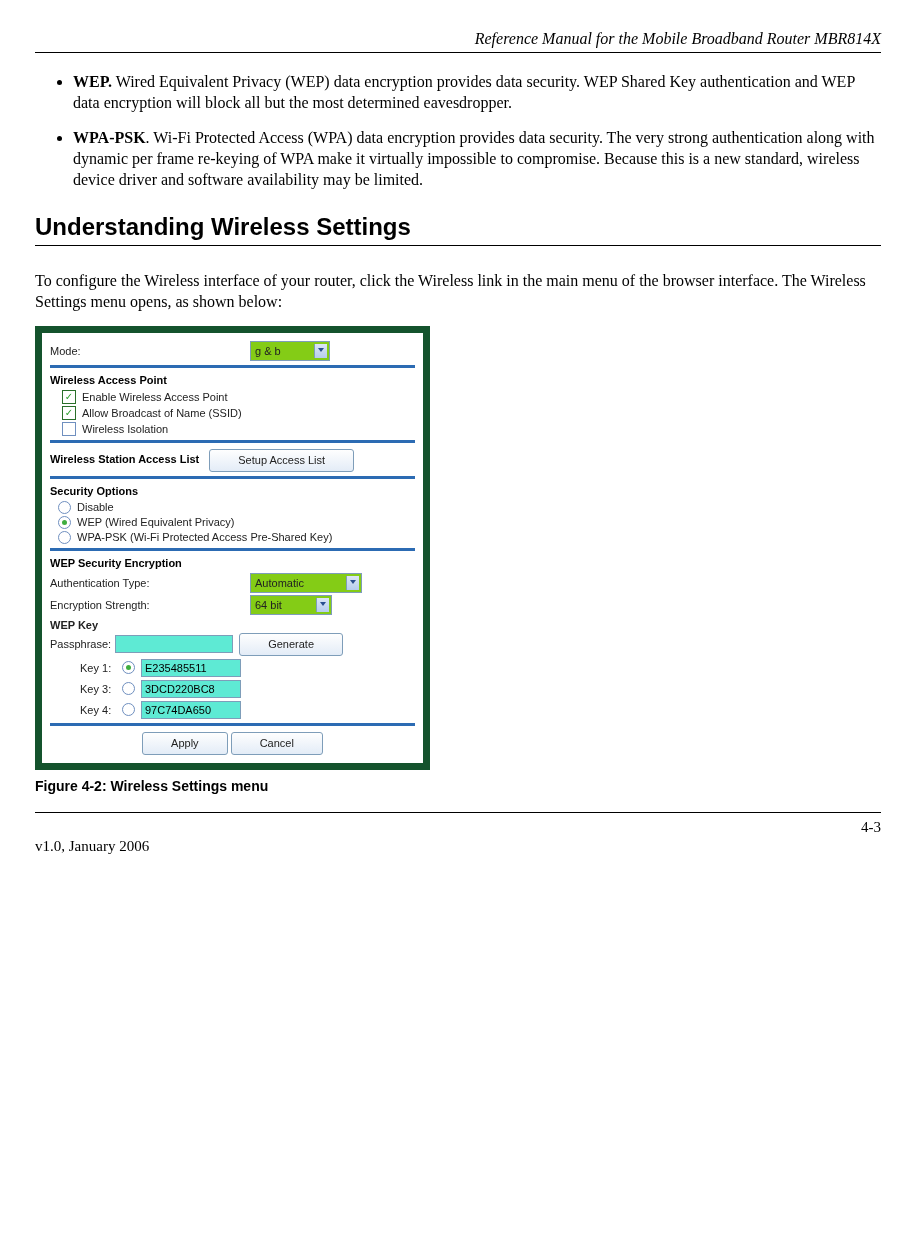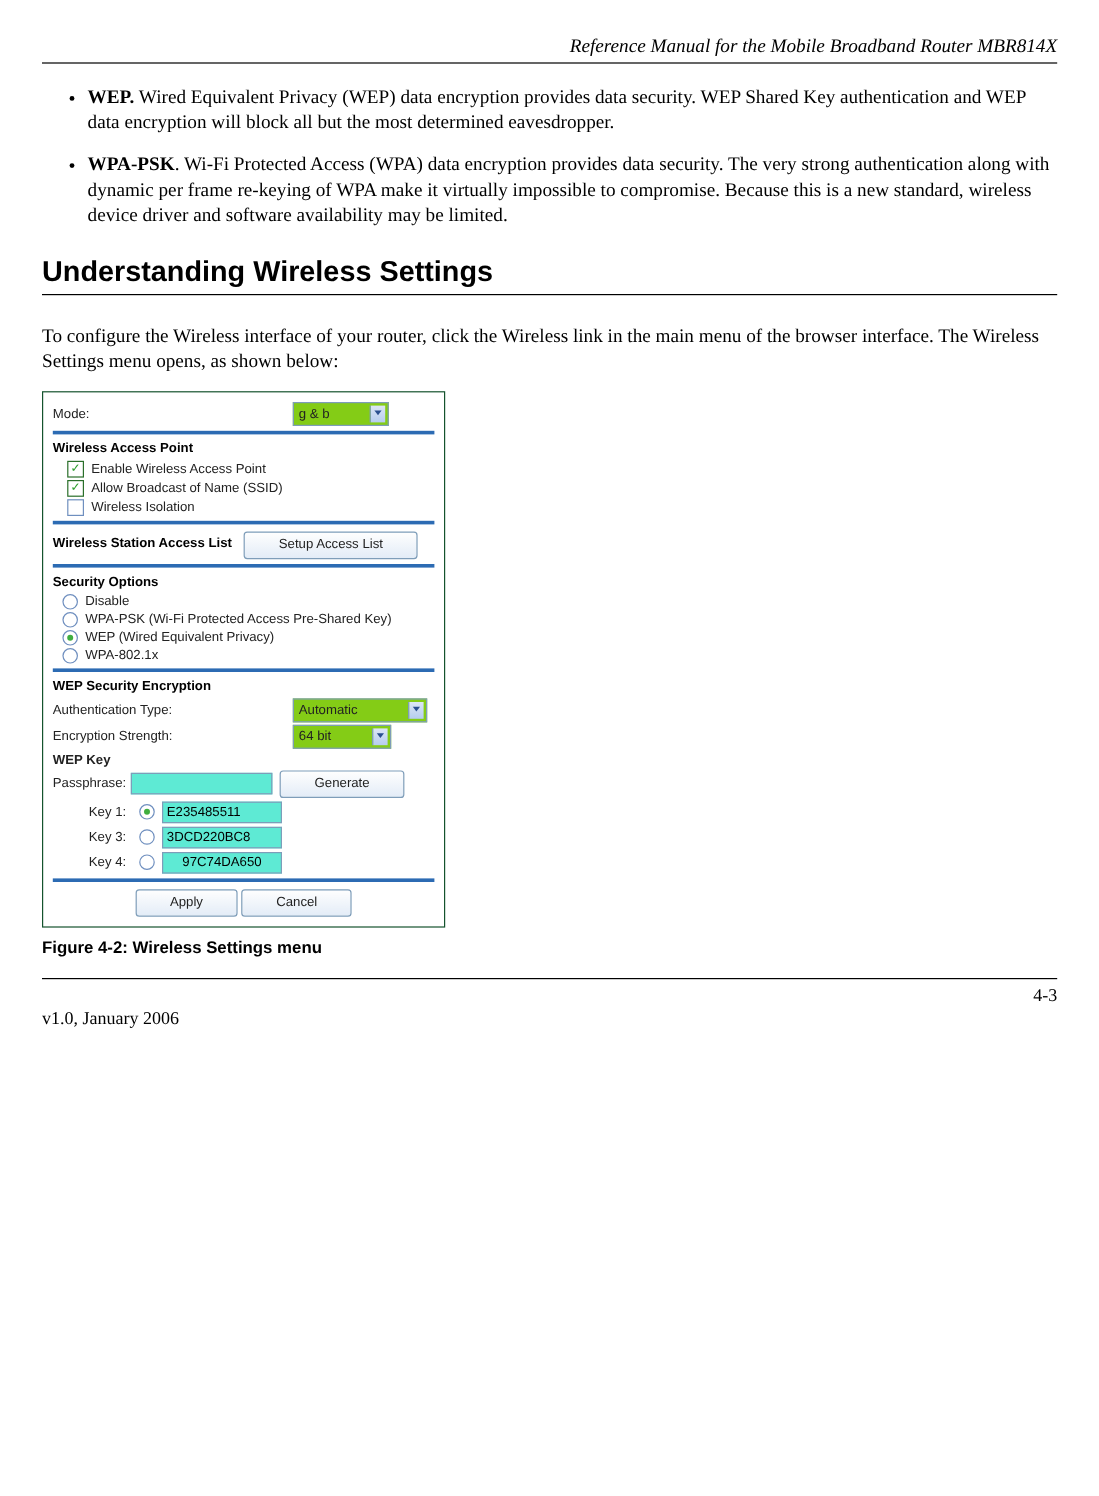--- a/index.html
+++ b/index.html
@@ -25,22 +25,22 @@
   ul.body-list { margin: 0 0 22px 0; padding-left: 38px; }
   ul.body-list li { margin-bottom: 14px; line-height: 1.32; }
   ul.body-list li .lead { font-weight: bold; }
 
   h2.section { font-family: Arial, Helvetica, sans-serif; font-weight: bold; font-size: 24px; margin: 10px 0 2px 0; }
 
   p.intro { margin: 0 0 14px 0; line-height: 1.32; }
 
   
   .shot {
-    width: 336px;
-    border: 1px solid #14532d;
+    width: 395px;
+    border: 7px solid #14532d;
     background: #fff;
     font-family: Arial, Helvetica, sans-serif;
     font-size: 11px;
     color: #222;
     padding: 6px 8px 8px 8px;
     box-sizing: border-box;
   }
   .row { display:flex; align-items:center; margin: 2px 0; }
   .row label.plain { width: 200px; }
   .sel {
@@ -139,32 +139,28 @@
     <span class="btn">Setup Access List</span>
   </div>
   <hr class="thick-sep">
 
   <div class="sec-head">Security Options</div>
   <div class="row" style="padding-left:8px">
     <span class="rb"></span>
     <span>Disable</span>
   </div>
   <div class="row" style="padding-left:8px">
-    <span class="rb"></span>
-    <span>WPA-PSK (Wi-Fi Protected Access Pre-Shared Key)</span>
-  </div>
-  <div class="row" style="padding-left:8px">
     <span class="rb">
         <span class="dot"></span>
       </span>
     <span>WEP (Wired Equivalent Privacy)</span>
   </div>
   <div class="row" style="padding-left:8px">
     <span class="rb"></span>
-    <span>WPA-802.1x</span>
+    <span>WPA-PSK (Wi-Fi Protected Access Pre-Shared Key)</span>
   </div>
   <hr class="thick-sep">
 
   <div class="sec-head">WEP Security Encryption</div>
   <div class="row">
     <label class="plain">Authentication Type:</label>
     <span class="sel" style="width:90px">
       <span>Automatic</span>
         <span class="arr"></span>
     </span>
@@ -193,21 +189,21 @@
     <input class="txt" style="width: 92px;" value="E235485511">
   </div>
   <div class="keyrow">
     <span class="klabel">Key 3:</span>
     <span class="rb"></span>
     <input class="txt" style="width: 92px;" value="3DCD220BC8">
   </div>
   <div class="keyrow">
     <span class="klabel">Key 4:</span>
     <span class="rb"></span>
-    <input class="txt" style="width: 92px; text-align: center;" value="97C74DA650">
+    <input class="txt" style="width: 92px;" value="97C74DA650">
   </div>
   <hr class="thick-sep">
   <div class="bottom-btns">
     <span class="btn">Apply</span>
     <span class="btn">Cancel</span>
   </div>
 </div>
 
 <div class="figcap">Figure 4-2:  Wireless Settings menu</div>
 

